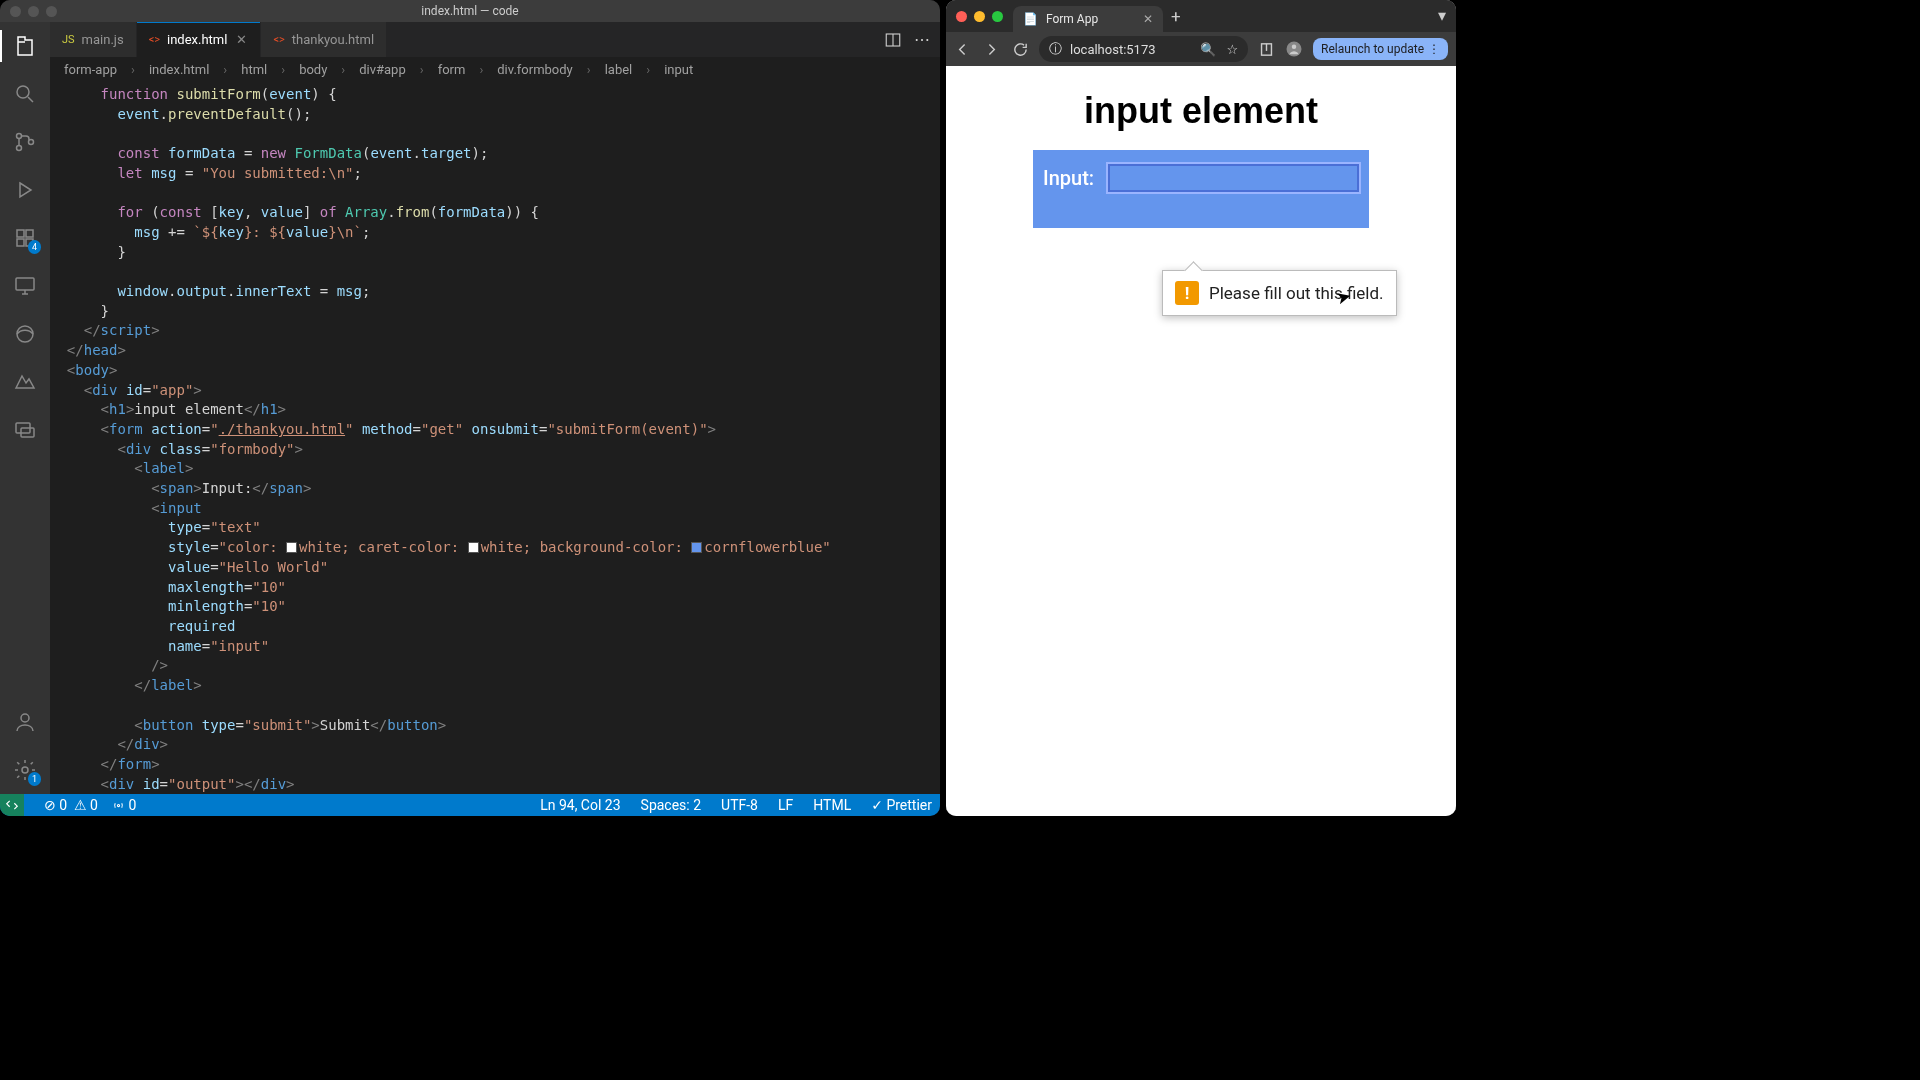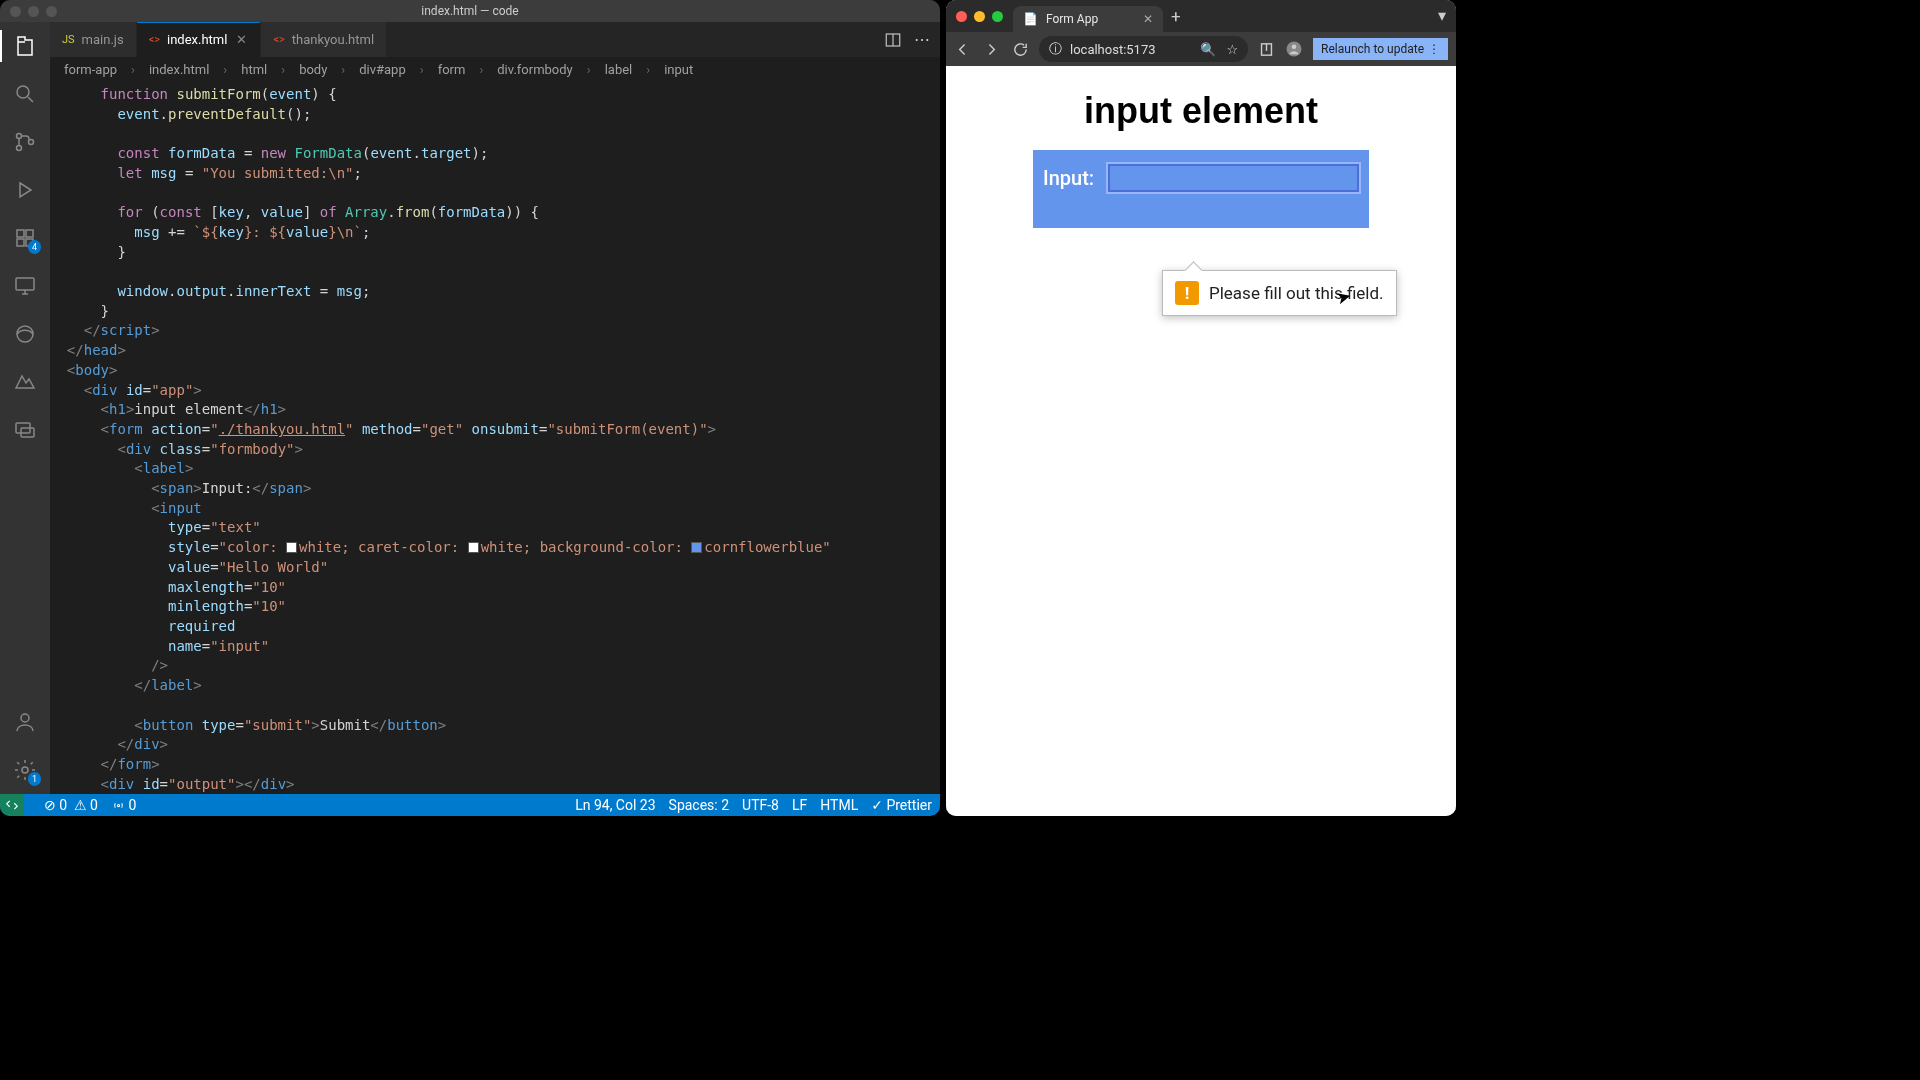--- a/index.html
+++ b/index.html
@@ -29,35 +29,35 @@
 .tabs-right{margin-left:auto;display:flex;align-items:center;gap:12px;padding-right:10px;color:#ccc}
 .breadcrumbs{height:24px;display:flex;align-items:center;padding:0 14px;gap:14px;font-size:13px;color:#a0a0a0;background:#1e1e1e}
 .breadcrumbs .sep{color:#666}
 .codearea{flex:1;display:flex;font-family:Menlo,Consolas,ui-monospace,monospace;font-size:14px;line-height:19.7px;overflow:hidden;color:#d4d4d4;background:#1e1e1e;position:relative}
 .gutter{width:60px;text-align:right;color:#858585;padding-right:18px;user-select:none;padding-top:4px}
 .code{flex:1;white-space:pre;padding-top:4px}.kc{color:#c586c0}.s{color:#ce9178}.fn{color:#dcdcaa}.n{color:#9cdcfe}.ty{color:#4ec9b0}.t{color:#808080}.tn{color:#569cd6}.at{color:#9cdcfe}
 .cswatch{display:inline-block;width:11px;height:11px;border:1px solid #555;vertical-align:-1px;margin-right:2px}
 .minimap{position:absolute;right:0;top:0;width:20px;height:100%;background:#1e1e1e}
 .statusbar{height:22px;background:#007acc;display:flex;align-items:center;color:#fff;font-size:14px;padding:0 8px;gap:14px}
 .statusbar .rsl{width:24px;height:22px;background:#16825d;margin:-0px 6px 0 -8px;display:flex;align-items:center;justify-content:center}
-.statusbar .right{margin-left:auto;display:flex;gap:13px}
+.statusbar .right{margin-left:auto;display:flex;gap:20px}
 
 .chrome{position:absolute;left:946px;top:0;width:510px;height:816px;border-radius:10px;overflow:hidden;background:#fff;display:flex;flex-direction:column;box-shadow:0 0 0 1px #3a3a3a inset}
 .chrometabs{height:32px;background:#2b2b2b;display:flex;align-items:flex-end;padding-left:8px;position:relative}
 .ctraffic{display:flex;gap:7px;margin:0 10px 10px 2px}
 .ctraffic span{width:11px;height:11px;border-radius:50%}
 .ctraffic .r{background:#ff5f57}.ctraffic .y{background:#febc2e}.ctraffic .g{background:#28c840}
 .ctab{background:#3c3c3c;height:26px;border-radius:8px 8px 0 0;display:flex;align-items:center;padding:0 10px;gap:8px;font-size:12px;color:#e8e8e8;min-width:150px}
 .ctab .cclose{margin-left:auto;color:#aaa}
 .newtab{color:#ccc;font-size:17px;margin:0 8px 6px 8px}
 .expand{position:absolute;right:10px;top:6px;color:#ccc}
 .ctoolbar{height:34px;background:#3c3c3c;display:flex;align-items:center;padding:0 8px;gap:10px;color:#ccc}
 .ctoolbar .nav{display:flex;gap:12px;align-items:center}
 .urlbar{flex:1;height:26px;background:#2b2b2b;border-radius:14px;display:flex;align-items:center;padding:0 10px;gap:8px;font-size:13px;color:#ddd}
-.relaunch{background:#8ab4f8;color:#202124;font-size:12px;padding:4px 8px;border-radius:0;display:flex;align-items:center;gap:4px}
+.relaunch{background:#8ab4f8;color:#202124;font-size:12px;padding:4px 8px;border-radius:8px;display:flex;align-items:center;gap:4px}
 .page{flex:1;background:#fff;position:relative}
 .page h1{font-family:-apple-system,sans-serif;font-size:36px;font-weight:800;text-align:center;margin:24px 0 18px}
 .formbody{width:336px;margin:0 auto;background:#6495ed;padding:14px 10px 36px;display:flex;align-items:center;gap:14px}
 .formbody .lbl{color:#fff;font-size:20px;font-weight:500}
 .formbody input{flex:1;height:28px;background:#6495ed;border:2px solid #4a6fd6;outline:2px solid #9ab4ff;color:#fff;padding:0 4px}
 .tooltip{position:absolute;left:216px;top:204px;background:#fff;border:1px solid #bbb;box-shadow:0 2px 8px rgba(0,0,0,.25);padding:10px 12px;display:flex;align-items:center;gap:10px;font-size:17px;color:#222}
 .tooltip::before{content:"";position:absolute;top:-7px;left:24px;width:12px;height:12px;background:#fff;border-left:1px solid #bbb;border-top:1px solid #bbb;transform:rotate(45deg)}
 .tooltip .warn{width:24px;height:24px;background:#f29900;border-radius:3px;display:flex;align-items:center;justify-content:center;color:#fff;font-weight:bold}
 .cursor-arrow{position:absolute;left:390px;top:220px;font-size:18px;color:#000;transform:rotate(-15deg)}
 svg{display:block}

